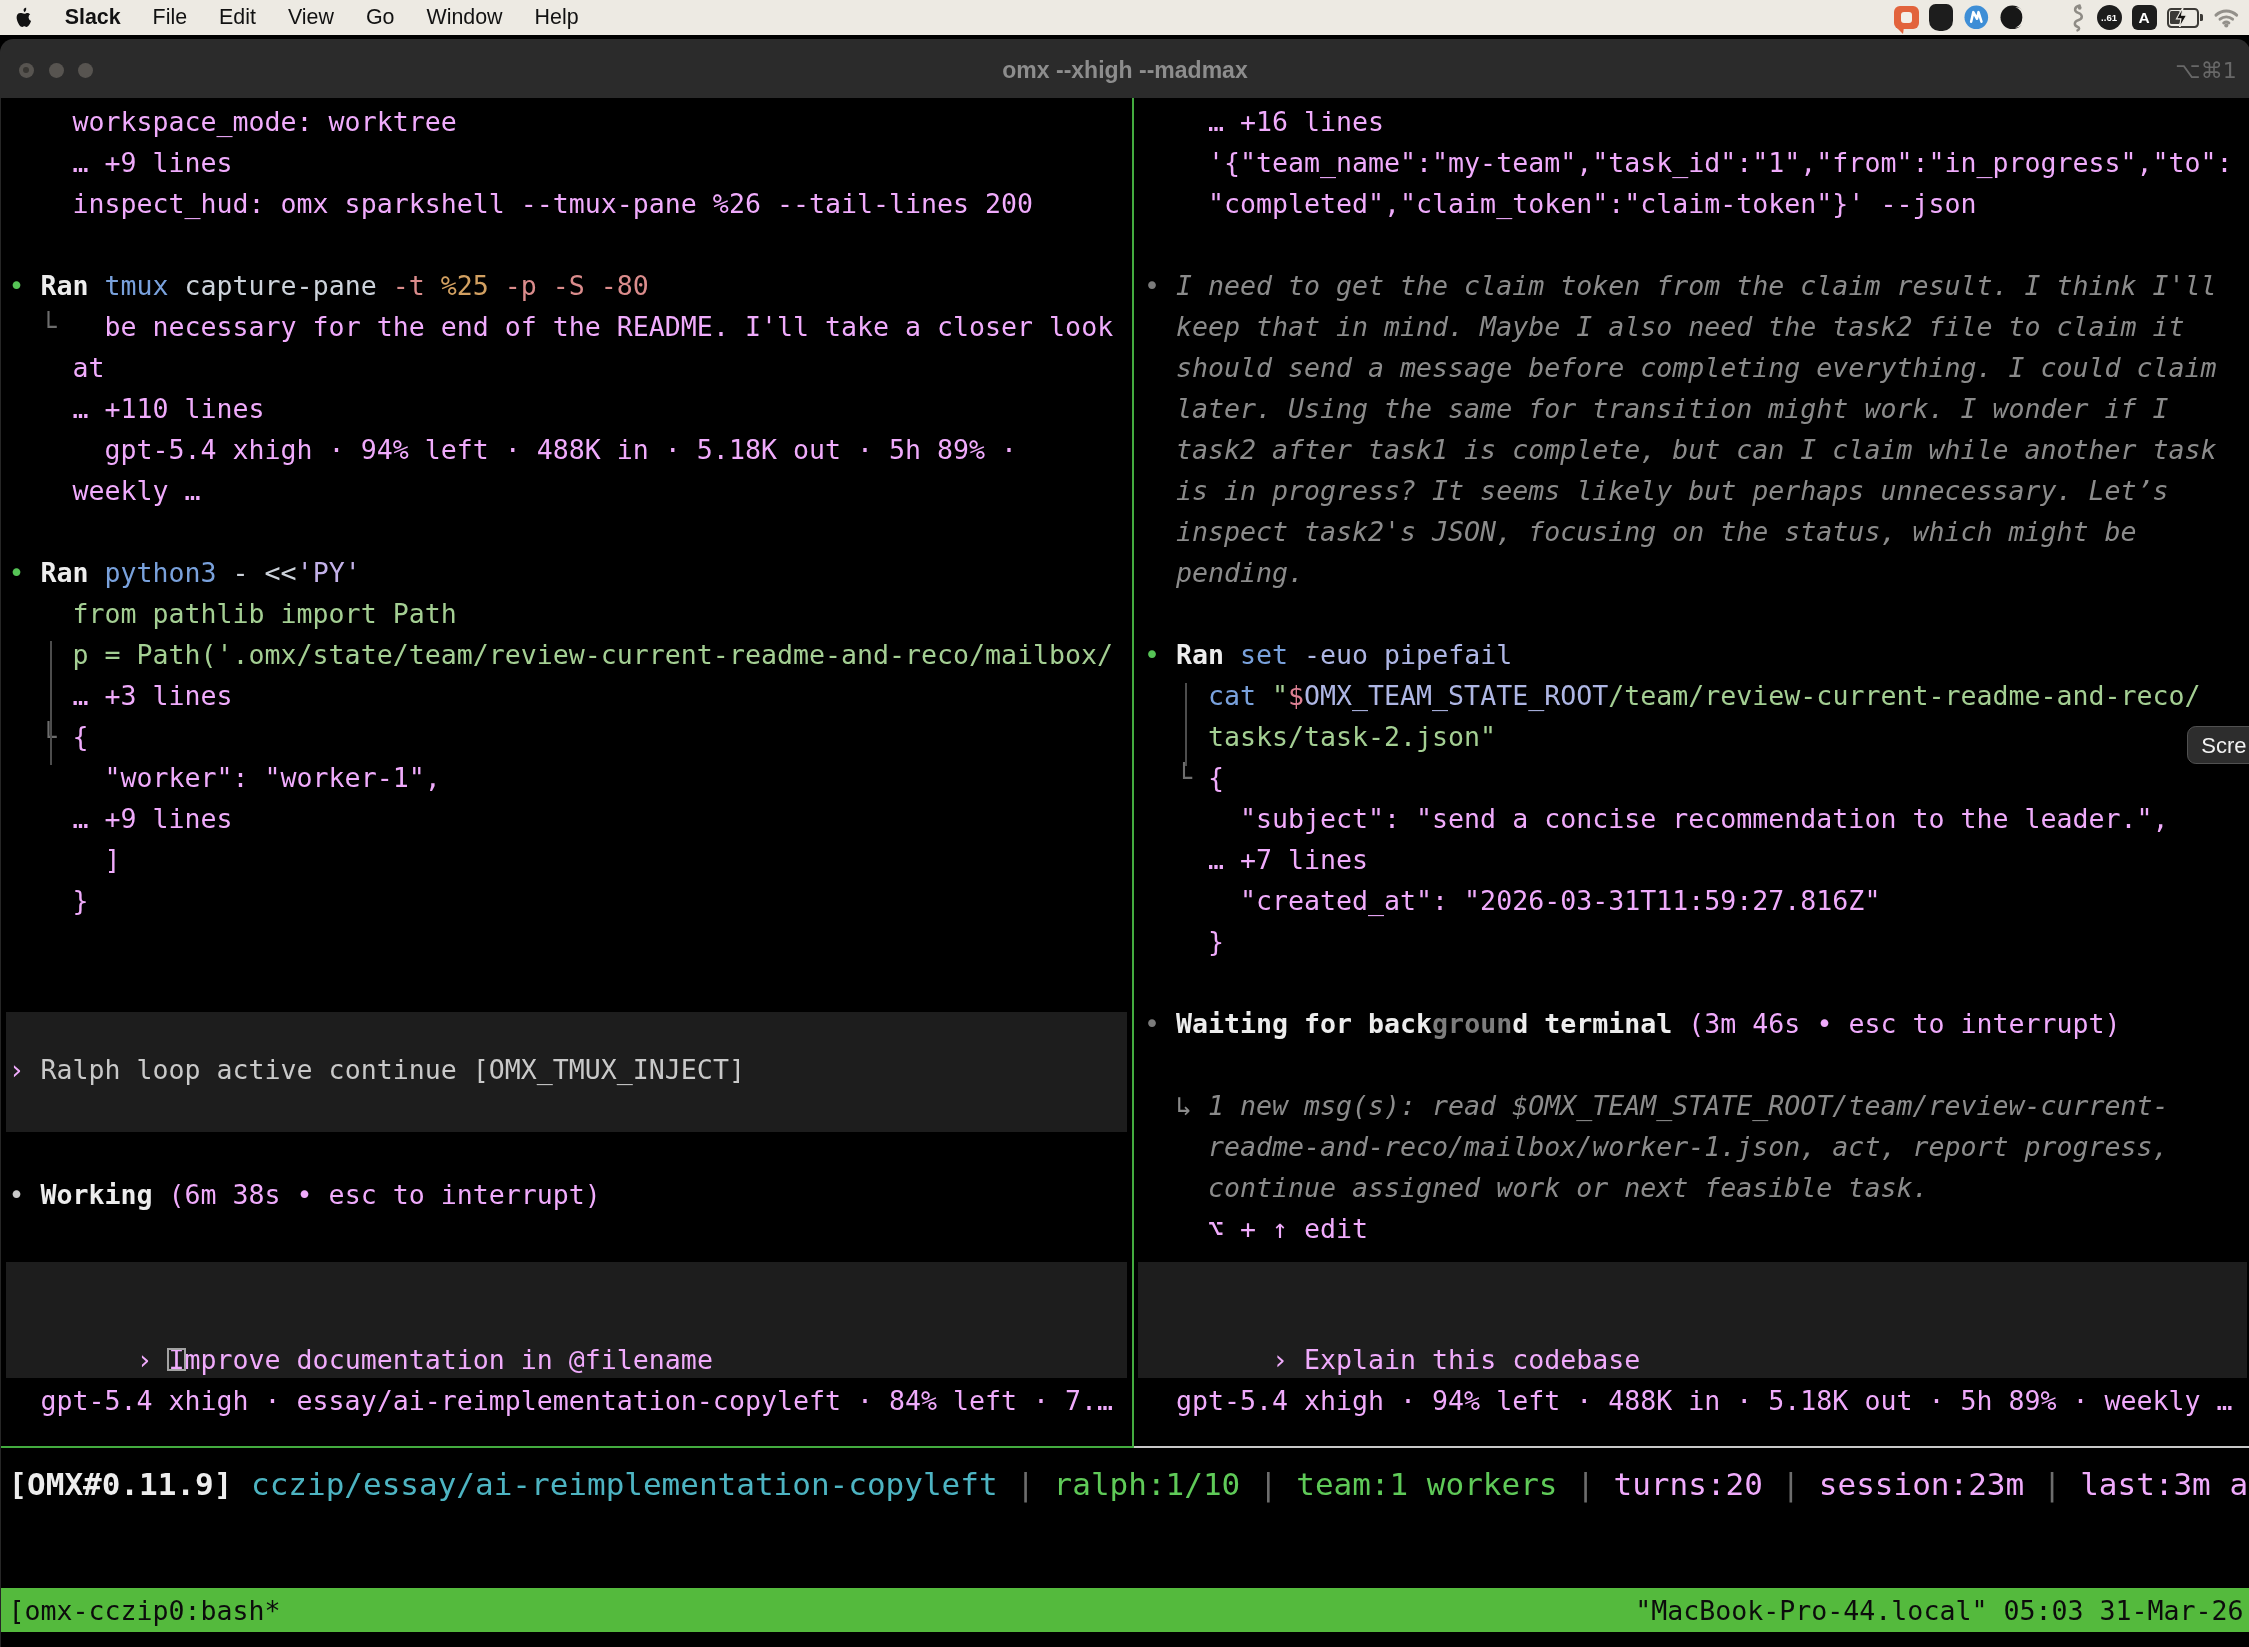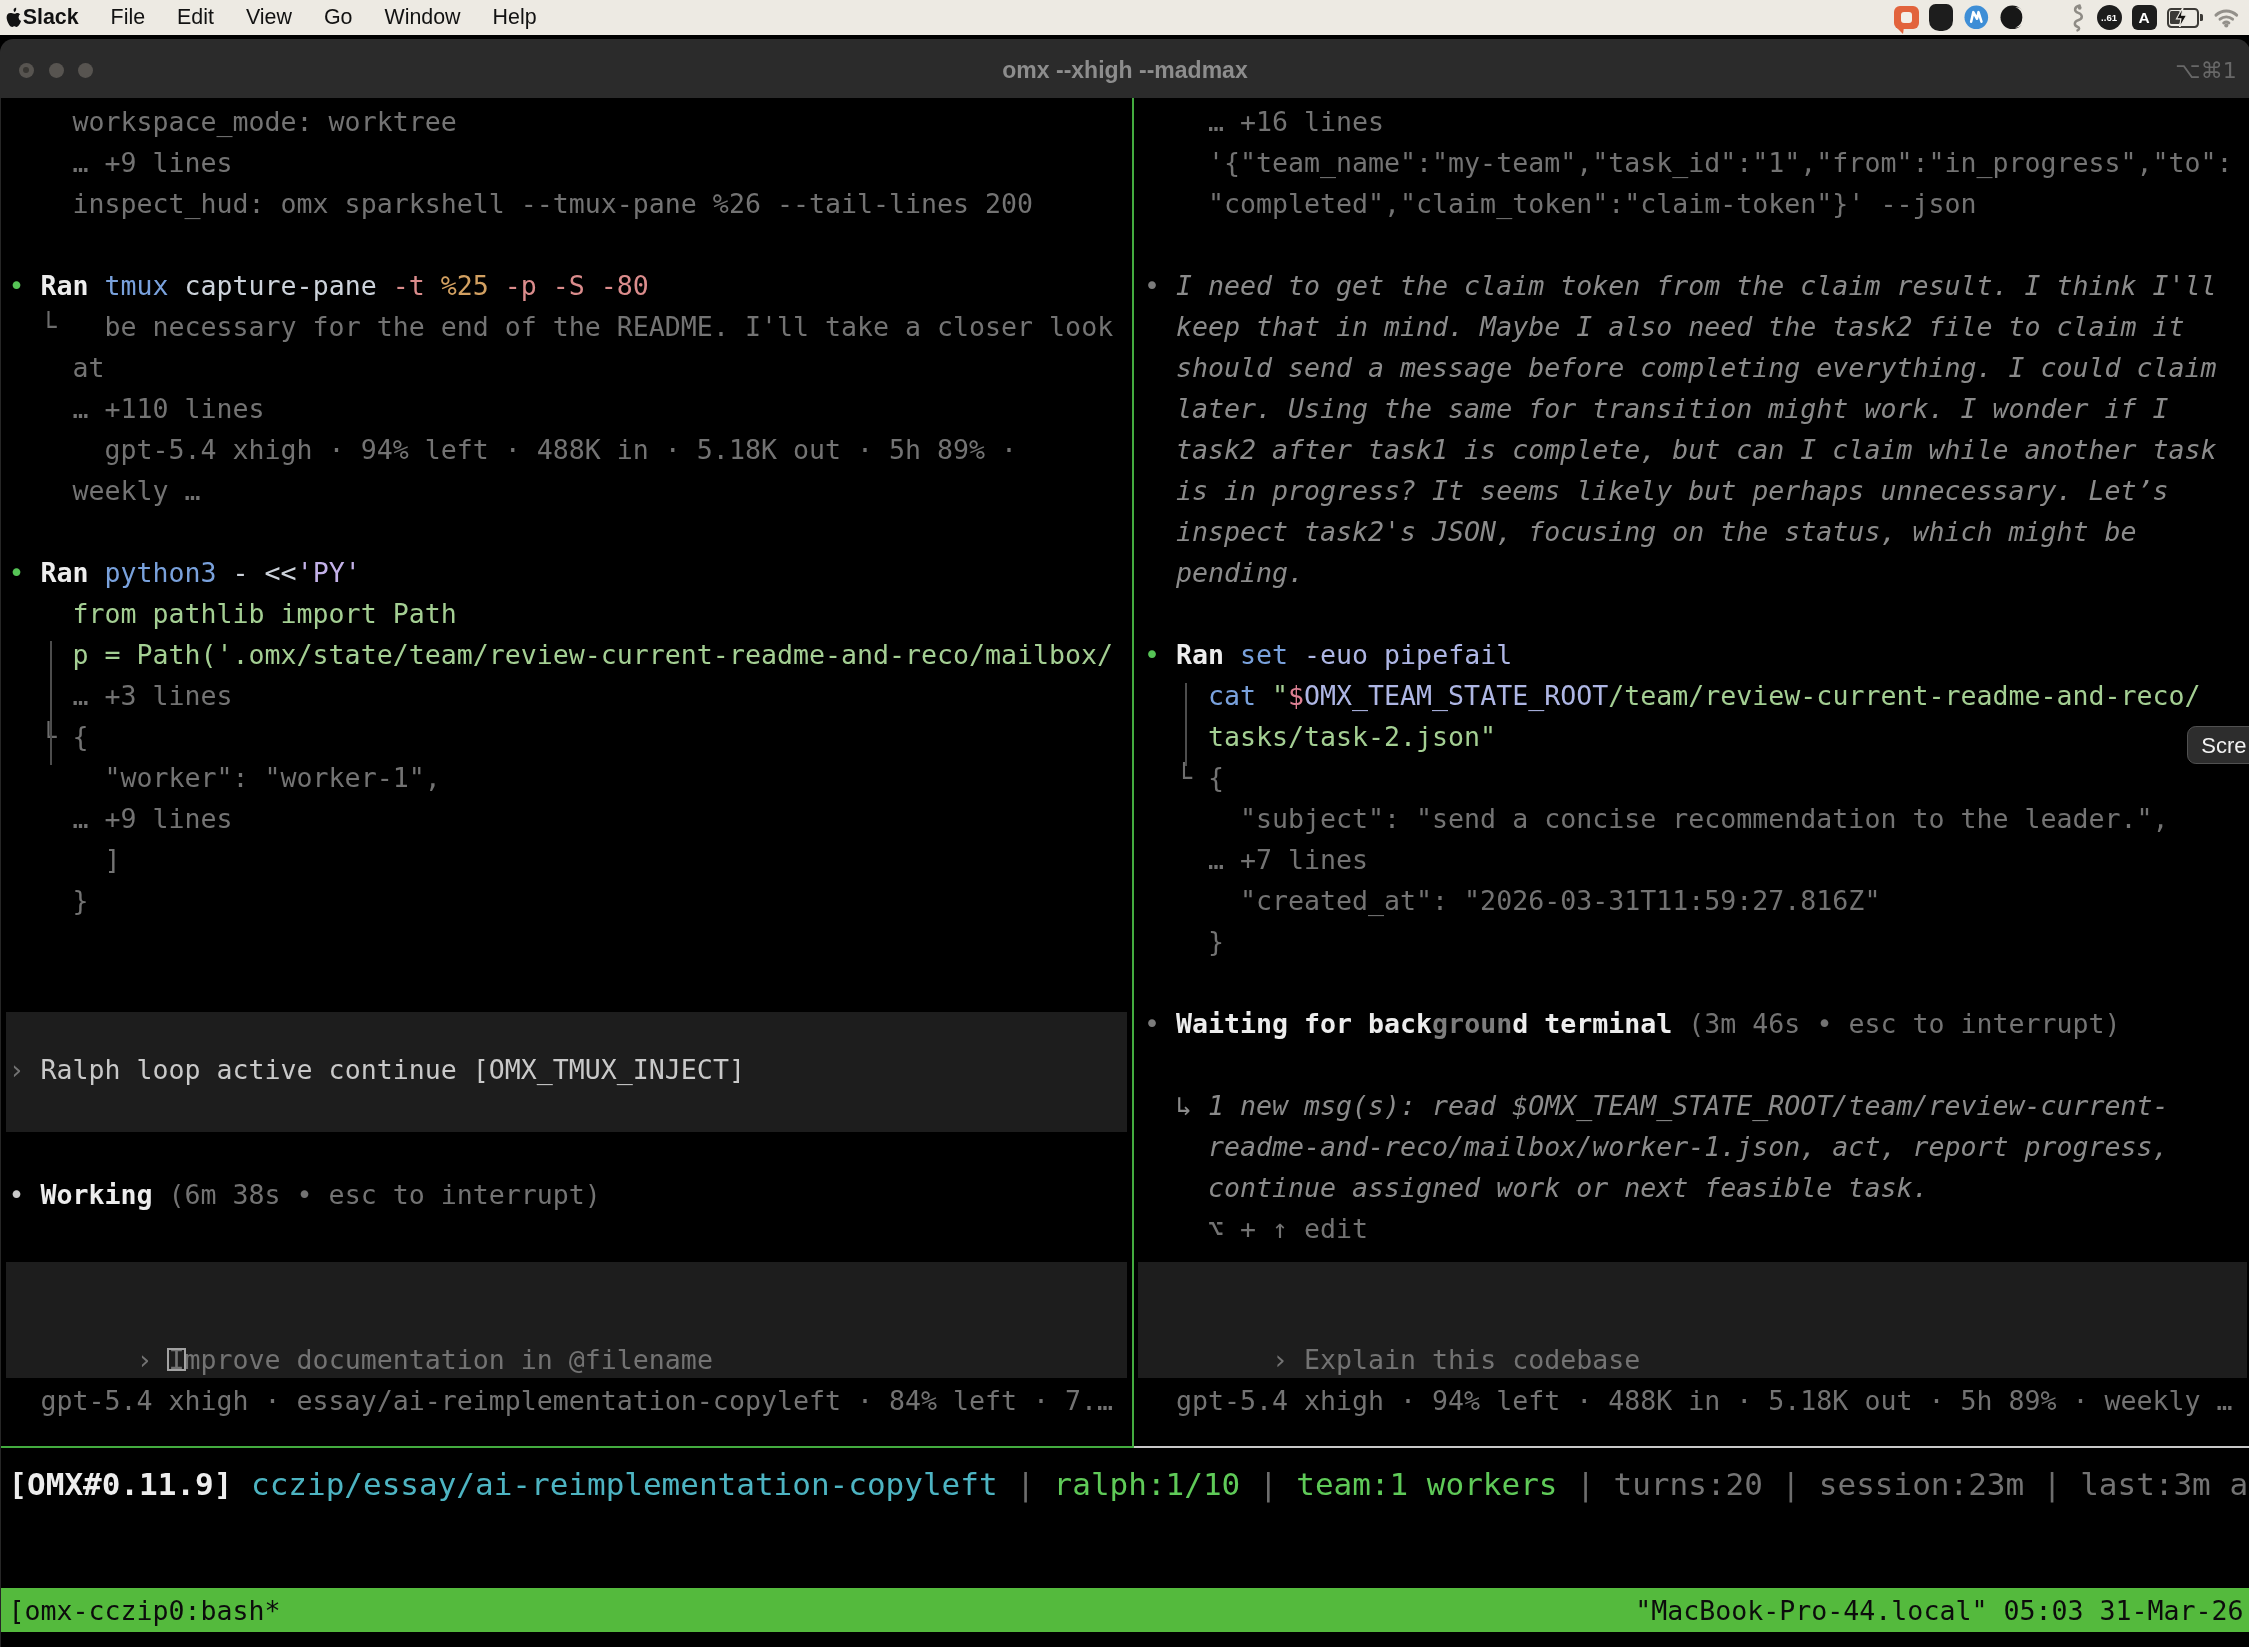--- a/index.html
+++ b/index.html
@@ -1,19 +1,19 @@
 <!DOCTYPE html>
 <html style="font-size:11.8px"><head>
 <meta charset="utf-8">
 <style>
   html,body{margin:0;padding:0;}
   body{width:2250px;height:1648px;background:#000;overflow:hidden;font-family:"DejaVu Sans Mono",monospace;}
   
   .menubar{position:absolute;top:0;left:0;width:2250px;height:35px;background:#edeae3;display:flex;align-items:center;justify-content:space-between;font-family:"Liberation Sans",sans-serif;font-size:21.4px;color:#121212;z-index:5;}
-  .menu-left{display:flex;align-items:center;padding-left:5px;}
+  .menu-left{display:flex;align-items:center;gap:32px;padding-left:15px;}
   .menu-item{cursor:default;}
   .menu-item.bold{font-weight:700;}
   .menu-right{display:flex;align-items:center;gap:10px;padding-right:10.3px;}
   .mic{display:flex;align-items:center;justify-content:center;}
   .chat-ic{width:25px;height:23.6px;background:#e2633c;border-radius:5.9px;position:relative;}
   .chat-ic::before{content:"";position:absolute;left:6.6px;top:5.9px;width:11px;height:11px;background:#f3efe8;border-radius:3px;}
   .chat-ic::after{content:"";position:absolute;left:2.2px;bottom:-4.4px;border-left:7.4px solid transparent;border-right:1.5px solid transparent;border-top:7.4px solid #e2633c;}
   .shield-ic{width:23.6px;height:26.6px;background:#1d1d1d;border-radius:6.6px 6.6px 10.3px 10.3px;display:grid;grid-template-columns:repeat(3,4.4px);grid-template-rows:repeat(3,4.4px);gap:2.2px;align-content:center;justify-content:center;}
   .shield-ic i{background:#ece9e2;border-radius:0.7px;}
   .circle-ic{width:25px;height:25px;border-radius:50%;background:#1d1d1d;color:#fff;display:flex;align-items:center;justify-content:center;font-size:9.6px;font-weight:700;}
@@ -45,21 +45,21 @@
   .bb-left{position:absolute;left:0;top:1348px;width:1131px;height:2.2px;background:#43ab3f;}
   .bb-right{position:absolute;left:1133px;top:1348px;width:1115px;height:2.2px;background:#c8c8c8;}
   .band{position:absolute;background:#1d1d1d;}
   .vbar{position:absolute;width:2.2px;background:#4d4d4d;}
   .omx-status{position:absolute;left:7.4px;top:1366px;height:41px;line-height:41px;white-space:pre;font-size:31px;}
   .tmuxbar{position:absolute;left:0;top:1490px;width:2250px;height:44px;background:#54ba3d;color:#0c0c0c;display:flex;justify-content:space-between;align-items:center;font-size:26.6px;white-space:pre;padding:0 7.4px;box-sizing:border-box;}
   .tooltip{position:absolute;left:2186px;top:628px;width:103px;height:38px;background:#2d2d2d;border:1.5px solid #515151;border-radius:8.9px;color:#f2f2f2;font-family:"Liberation Sans",sans-serif;font-size:22px;line-height:37px;padding-left:13.3px;box-sizing:border-box;}
   .cursor{position:relative;}
   .cursor::before{content:"";position:absolute;left:-1.5px;right:-1.5px;top:3.7px;bottom:3.7px;border:2.2px solid #a2a2a2;}
   
-  .c-gray{color:#737373;} .c-dim{color:#6d6d6d;} .c-bright{color:#c9c9c9;}
+  .c-gray{color:#f0abfc;} .c-dim{color:#6d6d6d;} .c-bright{color:#c9c9c9;}
   .c-white{color:#ededed;font-weight:700;} .c-whitedim{color:#7d7d7d;font-weight:700;}
   .c-args{color:#ccd2da;text-align:right;} .c-bullet{color:#56c456;} .c-graybullet{color:#7b7b7b;}
   .c-blue{color:#79a1dc;} .c-peri{color:#aeb6e4;} .c-salmon{color:#db8c8c;}
   .c-orange{color:#d2a061;} .c-lav{color:#c3b1e8;} .c-pink{color:#dc7f92;}
   .c-code{color:#a4cf93;} .c-cyan{color:#4db4c2;} .c-sgreen{color:#5fca58;}
   .c-ital{color:#8b8b8b;font-style:italic;}
 </style>
 </head>
 <body>
 

